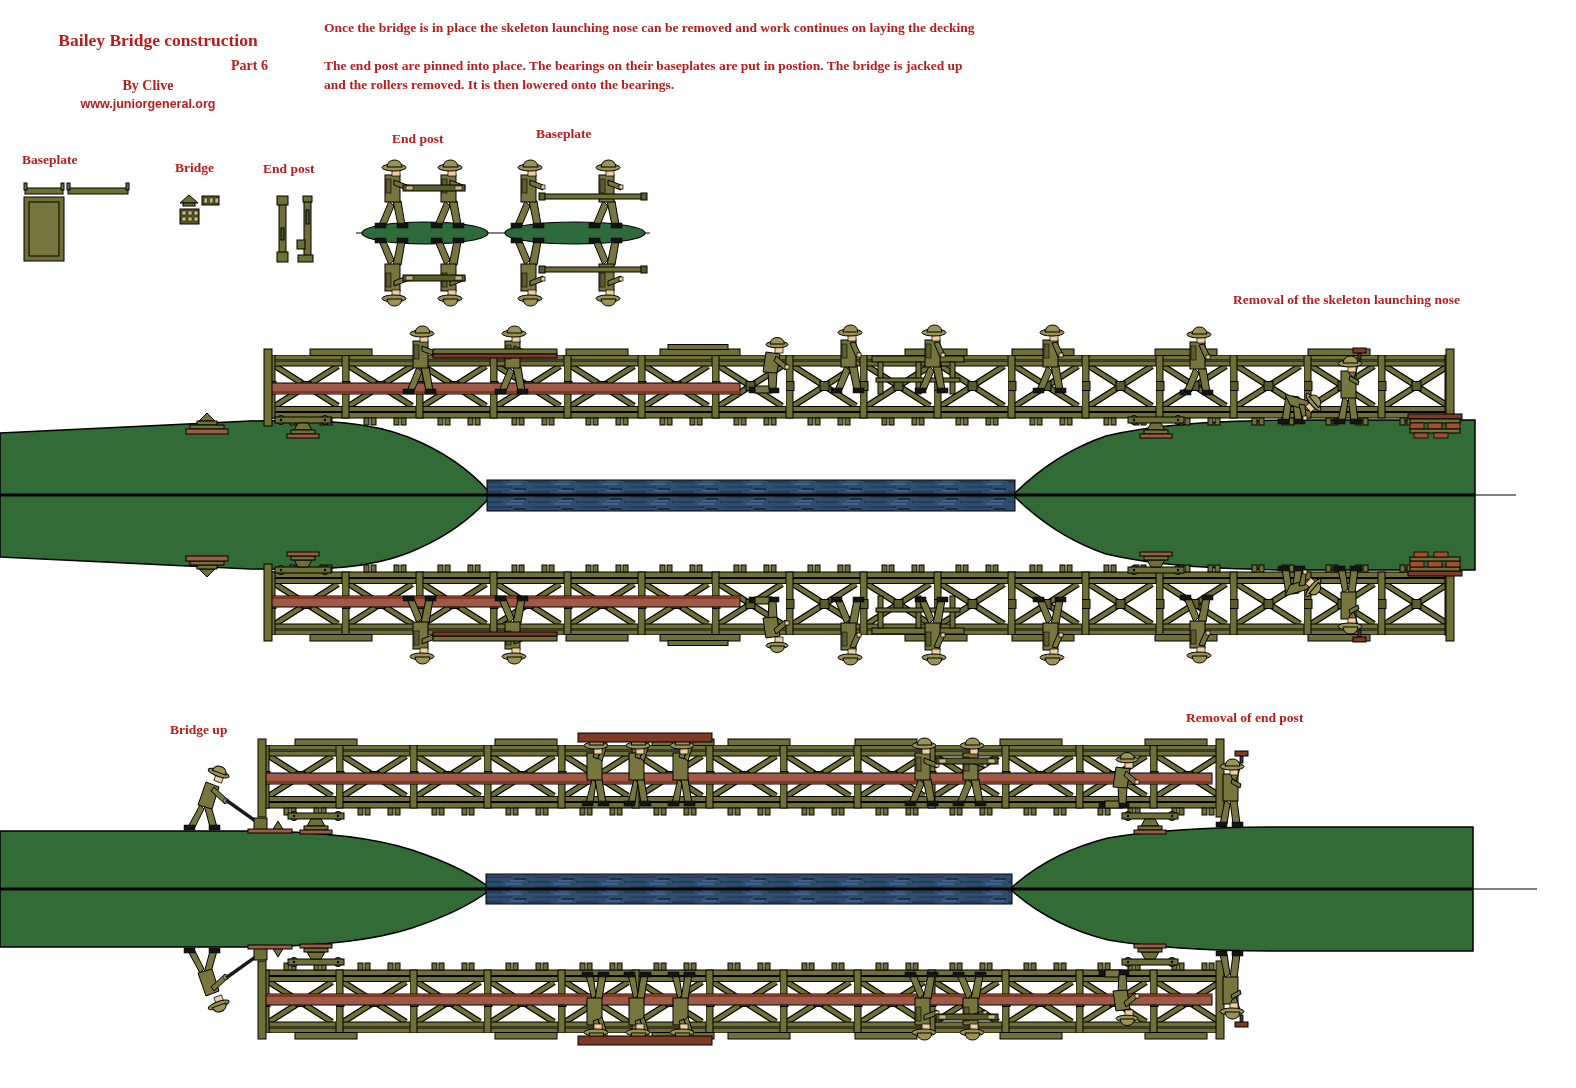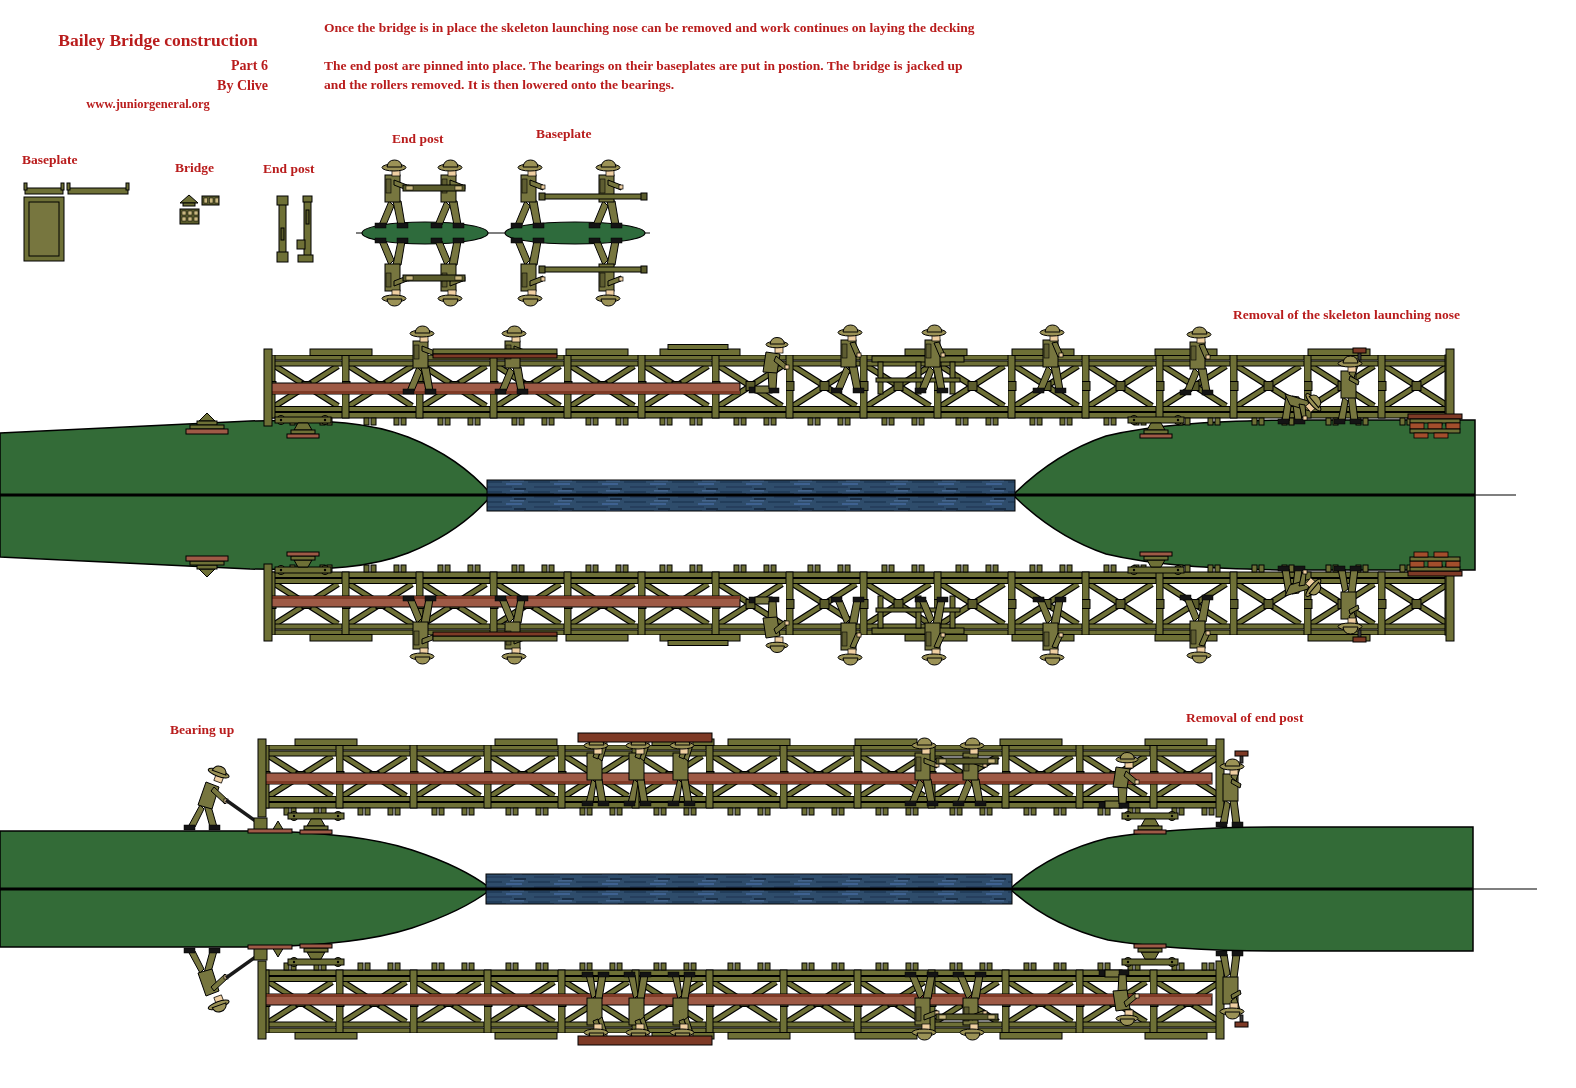--- a/index.html
+++ b/index.html
@@ -3,31 +3,31 @@
 <meta charset="utf-8">
 <style>
   html,body{margin:0;padding:0;background:#fff}
   #canvas{position:relative;width:1576px;height:1088px;background:#fff;overflow:hidden;
           font-family:"Liberation Serif",serif;color:#b91c1c}
   #art{position:absolute;left:0;top:0}
   .lbl{position:absolute;font-weight:bold;font-size:13.5px;line-height:18.5px}
   .nw{white-space:nowrap}
   #t-title{left:28px;top:31px;width:260px;text-align:center;font-size:17.5px}
   #t-part{left:28px;top:57px;width:240px;text-align:right;font-size:14px}
-  #t-author{left:28px;top:77px;width:240px;text-align:right;font-size:14px}
+  #t-author{left:28px;top:77px;width:240px;text-align:center;font-size:14px}
   #t-site{left:28px;top:95px;width:240px;text-align:center;font-size:12.5px;
-          font-family:Liberation Serif, serif}
+          font-family:Liberation Sans, sans-serif}
   #t-para1{left:324px;top:19px;width:662px}
   #t-para2{left:324px;top:57px;width:662px}
   #l-baseplate{left:22px;top:151px}
   #l-bearing{left:175px;top:159px}
   #l-endpost{left:263px;top:160px}
   #l-endpost-fig{left:392px;top:130px}
   #l-baseplate-fig{left:536px;top:125px}
-  #l-removal{left:1233px;top:306px}
+  #l-removal{left:1233px;top:291px}
   #l-jacking{left:170px;top:721px}
   #l-pinning{left:1186px;top:709px}
   
   .u{fill:#77763F;stroke:#000;stroke-width:1}
   .h{fill:#9B9256;stroke:#000;stroke-width:1}
   .f{fill:#EFCFA2;stroke:#000;stroke-width:.7}
   .b{fill:#141414;stroke:#000;stroke-width:.5}
   .ud{fill:#5E5D31;stroke:#000;stroke-width:.6}
   .ol{fill:#6E7036;stroke:#000;stroke-width:1}
   .gu{fill:#5B5C2C;stroke:#000;stroke-width:1}
@@ -366,16 +366,16 @@
 <div class="lbl nw" id="t-author">By Clive</div>
 <div class="lbl nw" id="t-site">www.juniorgeneral.org</div>
 <div class="lbl" id="t-para2">The end post are pinned into place. The bearings on their baseplates are put in postion. The bridge is jacked up and the rollers removed. It is then lowered onto the bearings.</div>
 <div class="lbl" id="t-para1">Once the bridge is in place the skeleton launching nose can be removed and work continues on laying the decking</div>
 <div class="lbl nw" id="l-baseplate">Baseplate</div>
 <div class="lbl nw" id="l-bearing">Bridge</div>
 <div class="lbl nw" id="l-endpost">End post</div>
 <div class="lbl nw" id="l-endpost-fig">End post</div>
 <div class="lbl nw" id="l-baseplate-fig">Baseplate</div>
 <div class="lbl nw" id="l-removal">Removal of the skeleton launching nose</div>
-<div class="lbl nw" id="l-jacking">Bearing up</div>
+<div class="lbl nw" id="l-jacking">Bridge up</div>
 <div class="lbl nw" id="l-pinning">Removal of end post</div>
 
 </div>
 
 </body></html>

